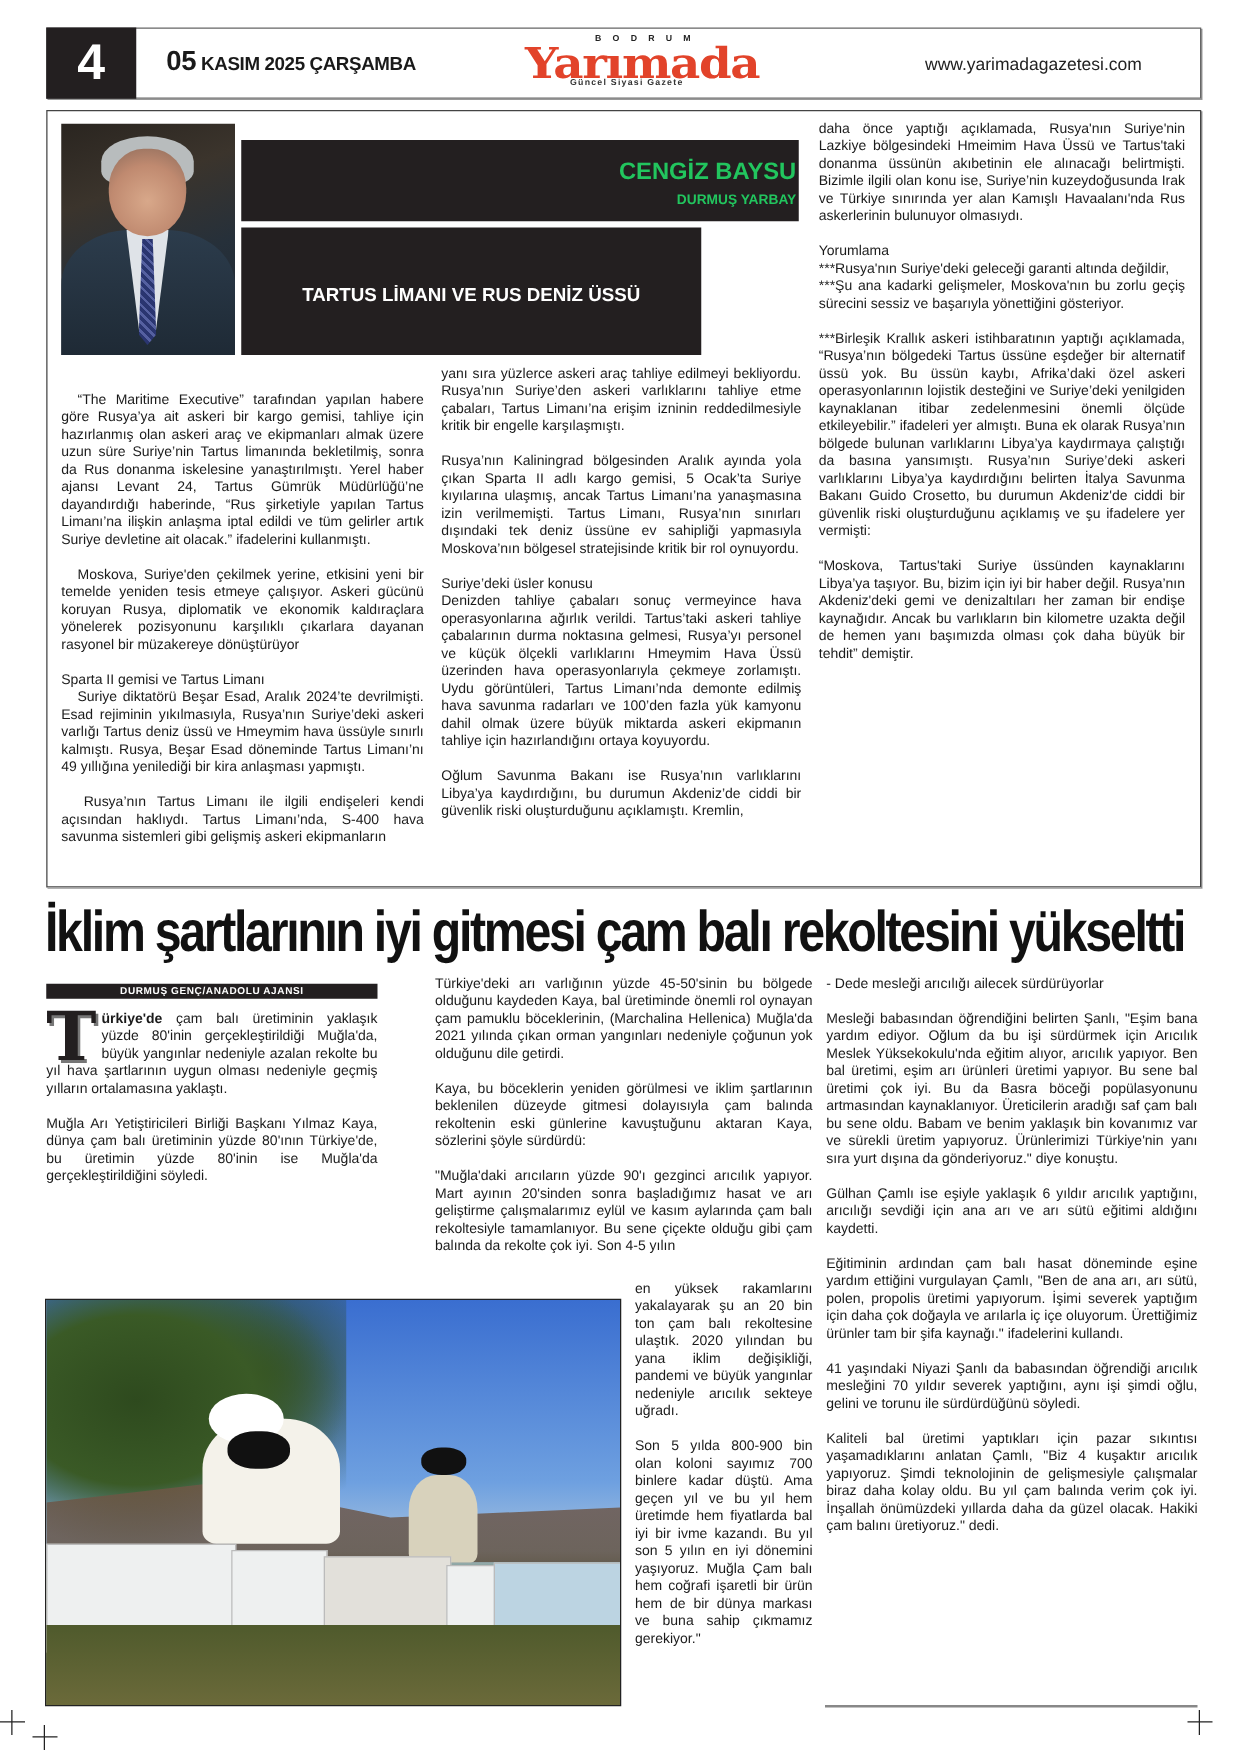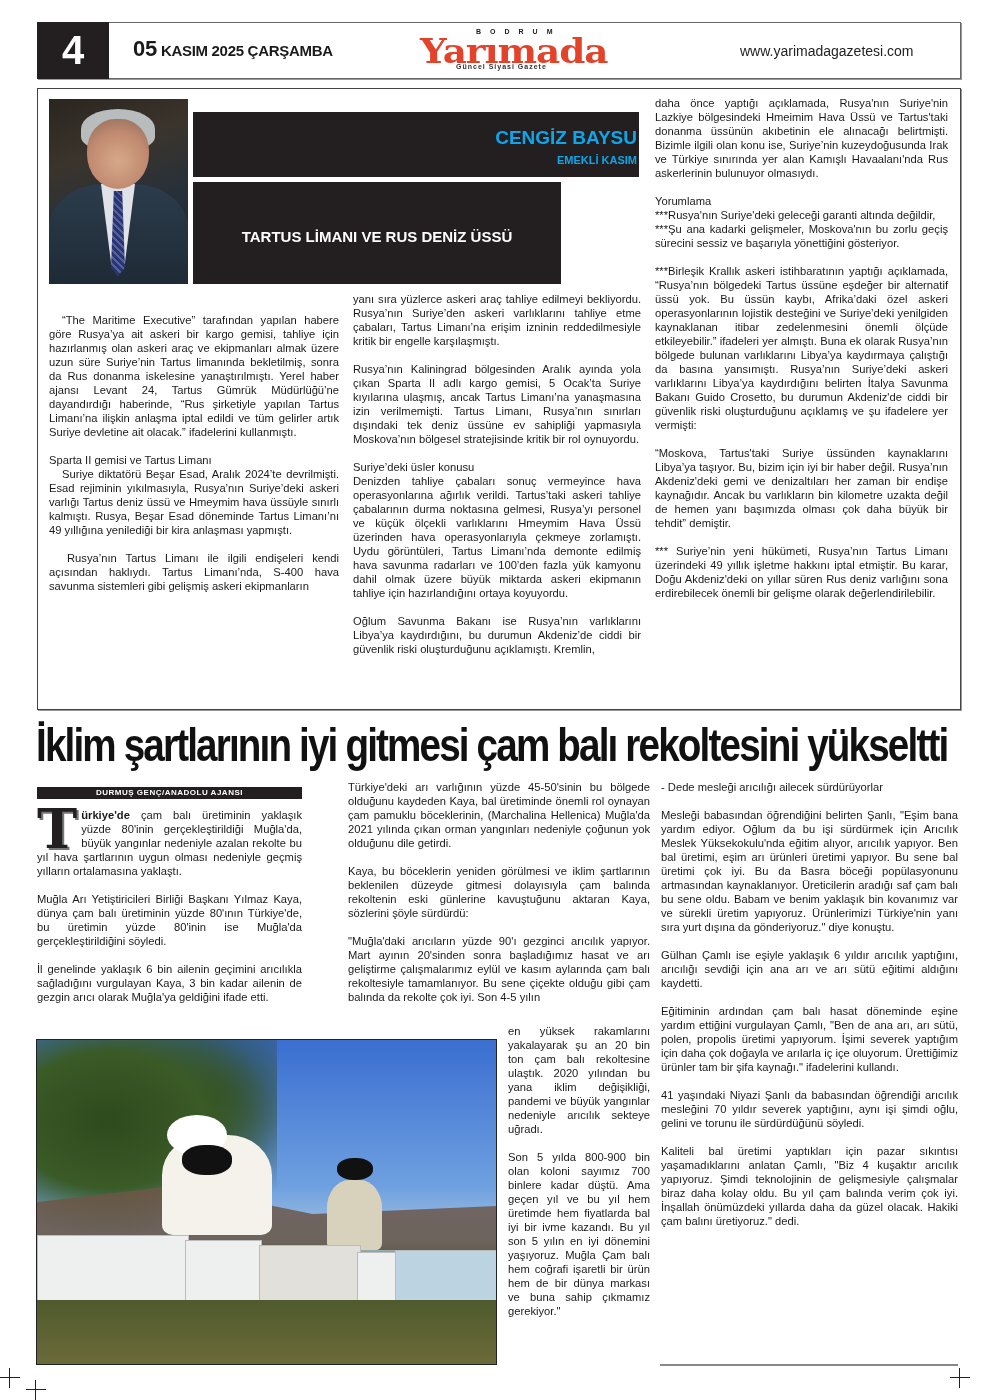--- a/index.html
+++ b/index.html
@@ -16,21 +16,21 @@
   .logo .sub { position: absolute; left: 38px; top: 38px; font-size: 7px; font-weight: bold; letter-spacing: 1px; color: #333; }
   .site { left: 740px; top: 43px; font-size: 14px; color: #222; }
   
   .colbox { left: 37px; top: 88px; width: 922px; height: 620px; border: 1px solid #444; box-shadow: 1px 1px 0 #999; }
   .photo1 { left: 49px; top: 99px; width: 139px; height: 185px; background: linear-gradient(160deg,#2a2520 0%,#3b342c 30%,#26303a 60%,#1f2733 100%); overflow: hidden; }
   .photo1 .face { position:absolute; left:38px; top:20px; width:62px; height:70px; border-radius: 45% 45% 50% 50%; background: radial-gradient(circle at 50% 60%, #d8a88a 0%, #c08a70 55%, #8a6a5a 100%); }
   .photo1 .hair { position:absolute; left:32px; top:10px; width:74px; height:40px; border-radius: 50% 50% 30% 30%; background:#b8bcbd; }
   .photo1 .suit { position:absolute; left:0; top:85px; width:139px; height:110px; background: linear-gradient(180deg,#2c3c4c,#1d2833); border-radius: 40% 40% 0 0; }
   .photo1 .shirt { position:absolute; left:52px; top:85px; width:34px; height:80px; background:#dfe3e8; clip-path: polygon(0 0,100% 0,70% 100%,30% 100%); }
   .photo1 .tie { position:absolute; left:62px; top:92px; width:14px; height:85px; background: repeating-linear-gradient(45deg,#2a3570 0 3px,#5560a0 3px 5px); clip-path: polygon(20% 0,80% 0,100% 90%,50% 100%,0 90%); }
-  .namebar { left: 193px; top: 112px; width: 446px; height: 65px; background: #231f20; color: #0ea5e9; }
+  .namebar { left: 193px; top: 112px; width: 446px; height: 65px; background: #231f20; color: #22c55e; }
   .namebar .name { position:absolute; right: 2px; top: 15px; font-weight: bold; font-size: 19px; }
   .namebar .rank { position:absolute; right: 2px; top: 42px; font-weight: bold; font-size: 11px; }
   .titlebar { left: 193px; top: 182px; width: 368px; height: 102px; background: #231f20; color: #fff; }
   .titlebar .t { position:absolute; left: 0; right: 0; top: 46px; text-align: center; font-weight: bold; font-size: 15px; }
   .col { font-size: 11.2px; line-height: 14px; text-align: justify; }
   .col p { margin: 0 0 14px 0; }
   .col p.ind { text-indent: 13px; }
   .col p.tight { margin-bottom: 0; }
   .c1 { left: 49px; top: 292px; width: 290px; margin-top: 21px; }
   .c2 { left: 353px; top: 292px; width: 288px; }
@@ -74,56 +74,55 @@
 <div class="abs colbox"></div>
 <div class="abs photo1">
   <div class="suit"></div>
     <div class="shirt"></div>
     <div class="tie"></div>
     <div class="hair"></div>
     <div class="face"></div>
 </div>
 <div class="abs namebar">
   <span class="name">CENGİZ BAYSU</span>
-  <span class="rank">EMEKLİ KASIM</span>
+  <span class="rank">DURMUŞ YARBAY</span>
 </div>
 <div class="abs titlebar">
   <div class="t">TARTUS LİMANI VE RUS DENİZ ÜSSÜ</div>
 </div>
 
 <div class="abs col c1">
   <p class="ind">“The Maritime Executive” tarafından yapılan habere göre Rusya’ya ait askeri bir kargo gemisi, tahliye için hazırlanmış olan askeri araç ve ekipmanları almak üzere uzun süre Suriye’nin  Tartus limanında bekletilmiş, sonra da Rus donanma iskelesine yanaştırılmıştı. Yerel haber ajansı Levant 24, Tartus Gümrük Müdürlüğü’ne dayandırdığı haberinde, “Rus şirketiyle yapılan Tartus Limanı’na ilişkin anlaşma iptal edildi ve tüm gelirler artık Suriye devletine ait olacak.” ifadelerini kullanmıştı.</p>
+  <p class="ind">Moskova, Suriye'den çekilmek yerine, etkisini yeni bir temelde yeniden tesis etmeye çalışıyor. Askeri gücünü koruyan Rusya, diplomatik ve ekonomik kaldıraçlara yönelerek pozisyonunu karşılıklı çıkarlara dayanan rasyonel bir müzakereye dönüştürüyor</p>
   <p class="tight">Sparta II gemisi ve Tartus Limanı</p>
   <p class="ind">Suriye diktatörü Beşar Esad, Aralık 2024’te devrilmişti. Esad rejiminin yıkılmasıyla, Rusya’nın Suriye’deki askeri varlığı Tartus deniz üssü ve Hmeymim hava üssüyle sınırlı kalmıştı. Rusya, Beşar Esad döneminde Tartus Limanı’nı 49 yıllığına yenilediği bir kira anlaşması yapmıştı.</p>
   <p class="ind" style="text-indent:18px">Rusya’nın Tartus Limanı ile ilgili endişeleri kendi açısından haklıydı. Tartus Limanı’nda, S-400 hava savunma sistemleri gibi gelişmiş askeri ekipmanların</p>
 </div>
 <div class="abs col c2">
   <p>yanı sıra yüzlerce askeri araç tahliye edilmeyi bekliyordu. Rusya’nın Suriye’den askeri varlıklarını tahliye etme çabaları, Tartus Limanı’na erişim izninin reddedilmesiyle kritik bir engelle karşılaşmıştı.</p>
   <p>Rusya’nın Kaliningrad bölgesinden Aralık ayında yola çıkan Sparta II adlı kargo gemisi, 5 Ocak’ta Suriye kıyılarına ulaşmış, ancak Tartus Limanı’na yanaşmasına izin verilmemişti. Tartus Limanı, Rusya’nın sınırları dışındaki tek deniz üssüne ev sahipliği yapmasıyla Moskova’nın bölgesel stratejisinde kritik bir rol oynuyordu.</p>
   <p class="tight">Suriye’deki üsler konusu</p>
   <p>Denizden tahliye çabaları sonuç vermeyince hava operasyonlarına ağırlık verildi. Tartus’taki askeri tahliye çabalarının durma noktasına gelmesi, Rusya’yı personel ve küçük ölçekli varlıklarını Hmeymim Hava Üssü üzerinden hava operasyonlarıyla çekmeye zorlamıştı. Uydu görüntüleri, Tartus Limanı’nda demonte edilmiş hava savunma radarları ve 100’den fazla yük kamyonu dahil olmak üzere büyük miktarda askeri ekipmanın tahliye için hazırlandığını ortaya koyuyordu.</p>
   <p>Oğlum Savunma Bakanı ise Rusya’nın varlıklarını Libya’ya kaydırdığını, bu durumun Akdeniz’de ciddi bir güvenlik riski oluşturduğunu açıklamıştı. Kremlin,</p>
 </div>
 <div class="abs col c3">
   <p>daha önce yaptığı açıklamada, Rusya'nın Suriye'nin Lazkiye bölgesindeki Hmeimim Hava Üssü ve Tartus'taki donanma üssünün akıbetinin ele alınacağı belirtmişti. Bizimle ilgili olan konu ise, Suriye’nin kuzeydoğusunda Irak ve Türkiye sınırında yer alan Kamışlı Havaalanı'nda Rus askerlerinin bulunuyor olmasıydı.</p>
   <p class="tight">Yorumlama</p>
   <p class="tight">***Rusya'nın Suriye'deki geleceği garanti altında değildir,</p>
   <p>***Şu ana kadarki gelişmeler, Moskova'nın bu zorlu geçiş sürecini sessiz ve başarıyla yönettiğini gösteriyor.</p>
   <p>***Birleşik Krallık askeri istihbaratının yaptığı açıklamada, “Rusya’nın bölgedeki Tartus üssüne eşdeğer bir alternatif üssü yok. Bu üssün kaybı, Afrika’daki özel askeri operasyonlarının lojistik desteğini ve Suriye’deki yenilgiden kaynaklanan itibar zedelenmesini önemli ölçüde etkileyebilir.” ifadeleri yer almıştı. Buna ek olarak Rusya’nın bölgede bulunan varlıklarını Libya’ya kaydırmaya çalıştığı da basına yansımıştı. Rusya’nın Suriye’deki askeri varlıklarını Libya’ya kaydırdığını belirten İtalya Savunma Bakanı Guido Crosetto, bu durumun Akdeniz'de ciddi bir güvenlik riski oluşturduğunu açıklamış ve şu ifadelere yer vermişti:</p>
   <p>“Moskova, Tartus'taki Suriye üssünden kaynaklarını Libya’ya taşıyor. Bu, bizim için iyi bir haber değil. Rusya’nın Akdeniz'deki gemi ve denizaltıları her zaman bir endişe kaynağıdır. Ancak bu varlıkların bin kilometre uzakta değil de hemen yanı başımızda olması çok daha büyük bir tehdit” demiştir.</p>
-  <p>*** Suriye’nin yeni hükümeti, Rusya’nın Tartus Limanı üzerindeki 49 yıllık işletme hakkını iptal etmiştir. Bu karar, Doğu Akdeniz'deki on yıllar süren Rus deniz varlığını sona erdirebilecek önemli bir gelişme olarak değerlendirilebilir.</p>
 </div>
 
 <div class="abs headline">İklim şartlarının iyi gitmesi çam balı rekoltesini yükseltti</div>
 <div class="abs bylinebar">DURMUŞ GENÇ/ANADOLU AJANSI</div>
 
 <div class="abs col d1">
   <p><span class="dropcap">T</span><b>ürkiye'de</b><span> çam balı üretiminin yaklaşık yüzde 80'inin gerçekleştirildiği Muğla'da, büyük yangınlar nedeniyle azalan rekolte bu yıl hava şartlarının uygun olması nedeniyle geçmiş yılların ortalamasına yaklaştı.</span></p>
   <p>Muğla Arı Yetiştiricileri Birliği Başkanı Yılmaz Kaya, dünya çam balı üretiminin yüzde 80'ının Türkiye'de, bu üretimin yüzde 80'inin ise Muğla'da gerçekleştirildiğini söyledi.</p>
-  <p>İl genelinde yaklaşık 6 bin ailenin geçimini arıcılıkla sağladığını vurgulayan Kaya, 3 bin kadar ailenin de gezgin arıcı olarak Muğla'ya geldiğini ifade etti.</p>
 </div>
 <div class="abs col d2">
   <p>Türkiye'deki arı varlığının yüzde 45-50'sinin bu bölgede olduğunu kaydeden Kaya, bal üretiminde önemli rol oynayan çam pamuklu böceklerinin, (Marchalina Hellenica) Muğla'da 2021 yılında çıkan orman yangınları nedeniyle çoğunun yok olduğunu dile getirdi.</p>
   <p>Kaya, bu böceklerin yeniden görülmesi ve iklim şartlarının beklenilen düzeyde gitmesi dolayısıyla çam balında rekoltenin eski günlerine kavuştuğunu aktaran Kaya, sözlerini şöyle sürdürdü:</p>
   <p>"Muğla'daki arıcıların yüzde 90'ı gezginci arıcılık yapıyor. Mart ayının 20'sinden sonra başladığımız hasat ve arı geliştirme çalışmalarımız eylül ve kasım aylarında çam balı rekoltesiyle tamamlanıyor. Bu sene çiçekte olduğu gibi çam balında da rekolte çok iyi. Son 4-5 yılın</p>
 </div>
 <div class="abs col d2b">
   <p>en yüksek rakamlarını yakalayarak şu an 20 bin ton çam balı rekoltesine ulaştık. 2020 yılından bu yana iklim değişikliği, pandemi ve büyük yangınlar nedeniyle arıcılık sekteye uğradı.</p>
   <p>Son 5 yılda 800-900 bin olan koloni sayımız 700 binlere kadar düştü. Ama geçen yıl ve bu yıl hem üretimde hem fiyatlarda bal iyi bir ivme kazandı. Bu yıl son 5 yılın en iyi dönemini yaşıyoruz. Muğla Çam balı hem coğrafi işaretli bir ürün hem de bir dünya markası ve buna sahip çıkmamız gerekiyor."</p>
 </div>

